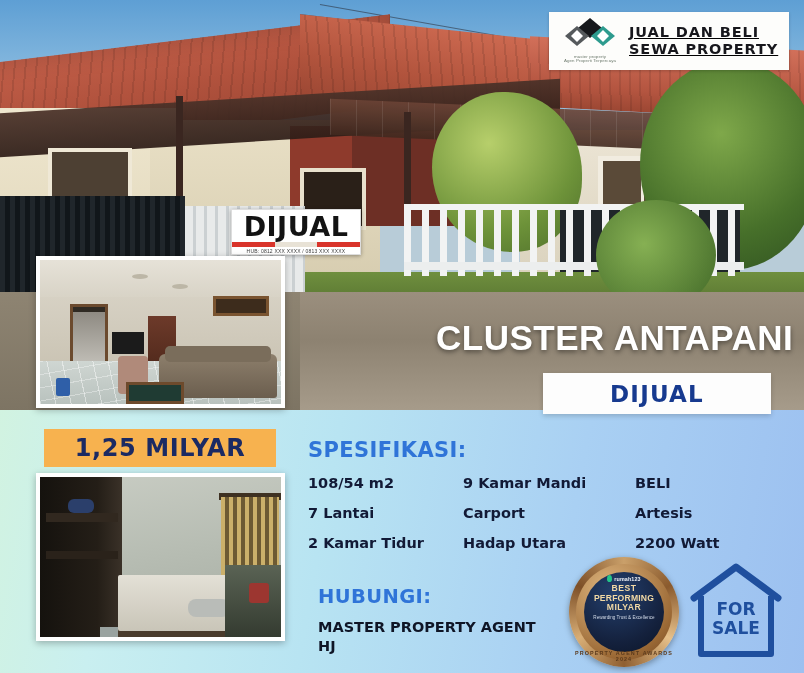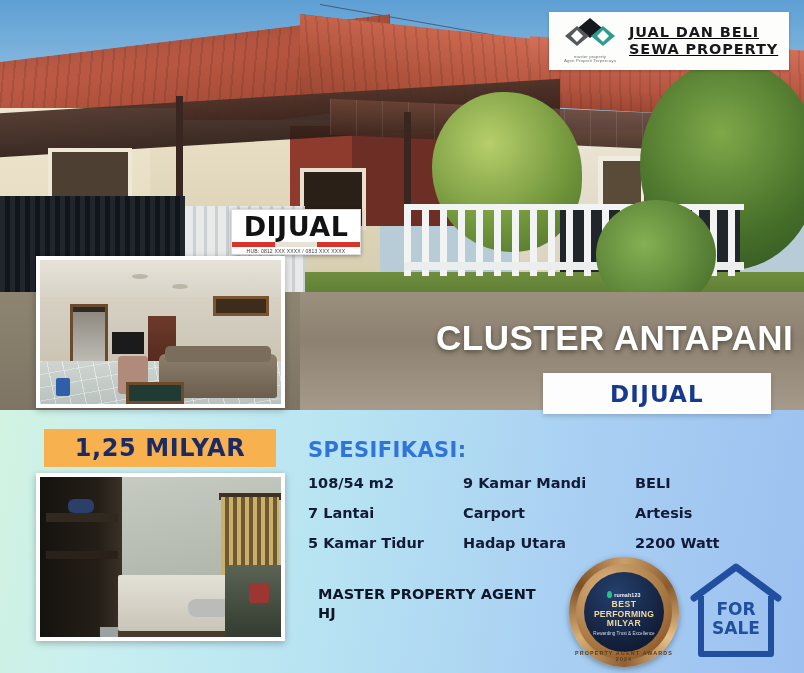--- a/index.html
+++ b/index.html
@@ -242,21 +242,21 @@
   .medal { position:absolute; left:569px; top:557px; width:110px; height:110px; }
   .medal .ring {
     position:absolute; inset:0; border-radius:50%;
     background:conic-gradient(#caa06a,#8a5a2d,#e6c08a,#8f5f31,#d8ae76,#7d4f27,#caa06a);
     box-shadow:0 2px 6px rgba(0,0,0,.35);
   }
   .medal .ring2 { position:absolute; inset:7px; border-radius:50%; background:radial-gradient(circle at 35% 28%,#e0b881,#9c6a36 70%,#71431f 100%); }
   .medal .face {
     position:absolute; inset:15px; border-radius:50%;
     background:radial-gradient(circle at 40% 26%,#24406e,#14213d 65%,#0b1427 100%);
-    display:flex; flex-direction:column; align-items:center; justify-content:center;
+    display:flex; flex-direction:column; align-items:center; 
     padding-top:3px;
   }
   .medal .brandrow { display:flex; align-items:center; gap:2px; margin-bottom:2px; }
   .medal .pin { width:5px; height:7px; background:#23c48a; border-radius:50% 50% 50% 50%/60% 60% 40% 40%; }
   .medal .brandtx { font-size:5.4px; font-weight:800; color:#f0f3f8; letter-spacing:.1px; }
   .medal .l1 { font-size:8.6px; font-weight:900; color:#f2d9a4; letter-spacing:.5px; line-height:9.5px; }
   .medal .l2 { font-size:8.6px; font-weight:900; color:#f2d9a4; letter-spacing:.2px; line-height:9.5px; }
   .medal .l3 { font-size:8.6px; font-weight:900; color:#f2d9a4; letter-spacing:.5px; line-height:9.5px; }
   .medal .l4 { font-size:4.6px; color:#cfd8e6; line-height:5.4px; margin-top:2px; text-align:center; }
   .medal .arc {
@@ -399,27 +399,28 @@
 
   <div class="spec">
     <h2>SPESIFIKASI:</h2>
     <div class="specgrid">
       <div>108/54 m2</div>
       <div>9 Kamar Mandi</div>
       <div>BELI</div>
       <div>7 Lantai</div>
       <div>Carport</div>
       <div>Artesis</div>
-      <div>5 Kamar Tidur</div>
+      <div>2 Kamar Tidur</div>
       <div>Hadap Utara</div>
       <div>2200 Watt</div>
     </div>
   </div>
 
   <div class="contact">
+    <h2>HUBUNGI:</h2>
     <p>
       <span>MASTER PROPERTY AGENT</span><br>
       <span>HJ</span>
     </p>
   </div>
 
   <div class="medal">
     <div class="ring"></div>
     <div class="ring2"></div>
     <div class="face">

